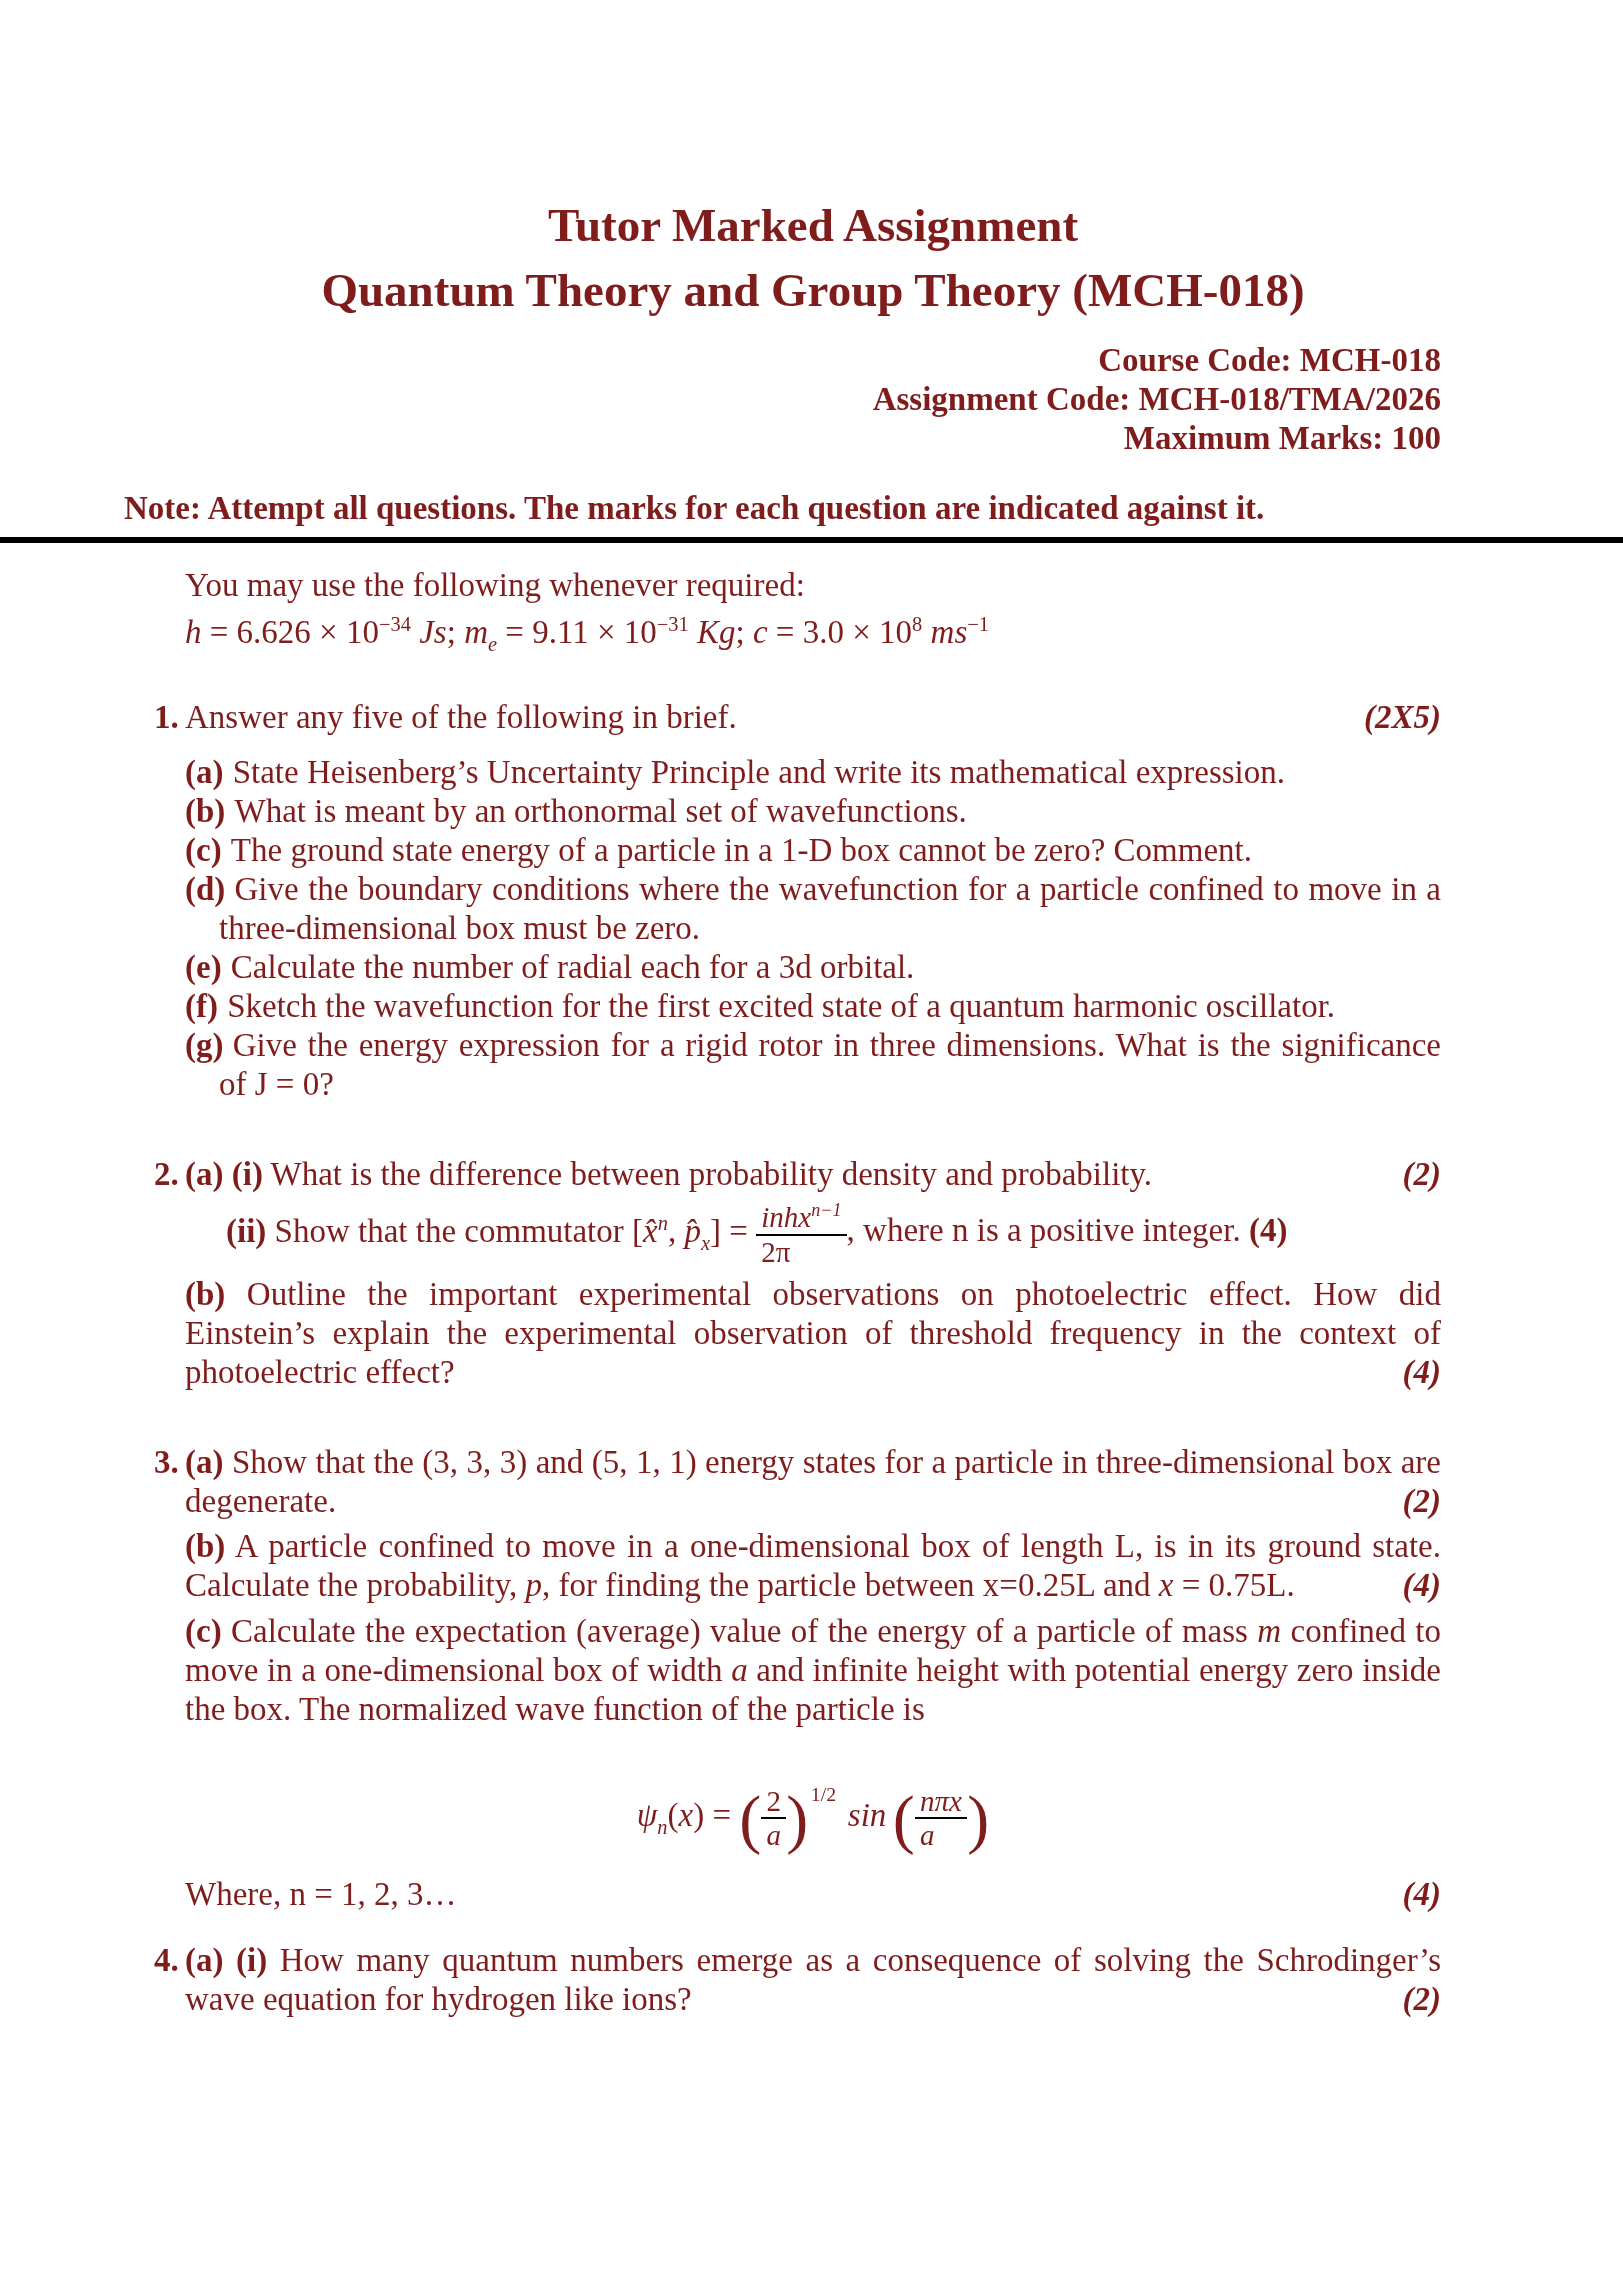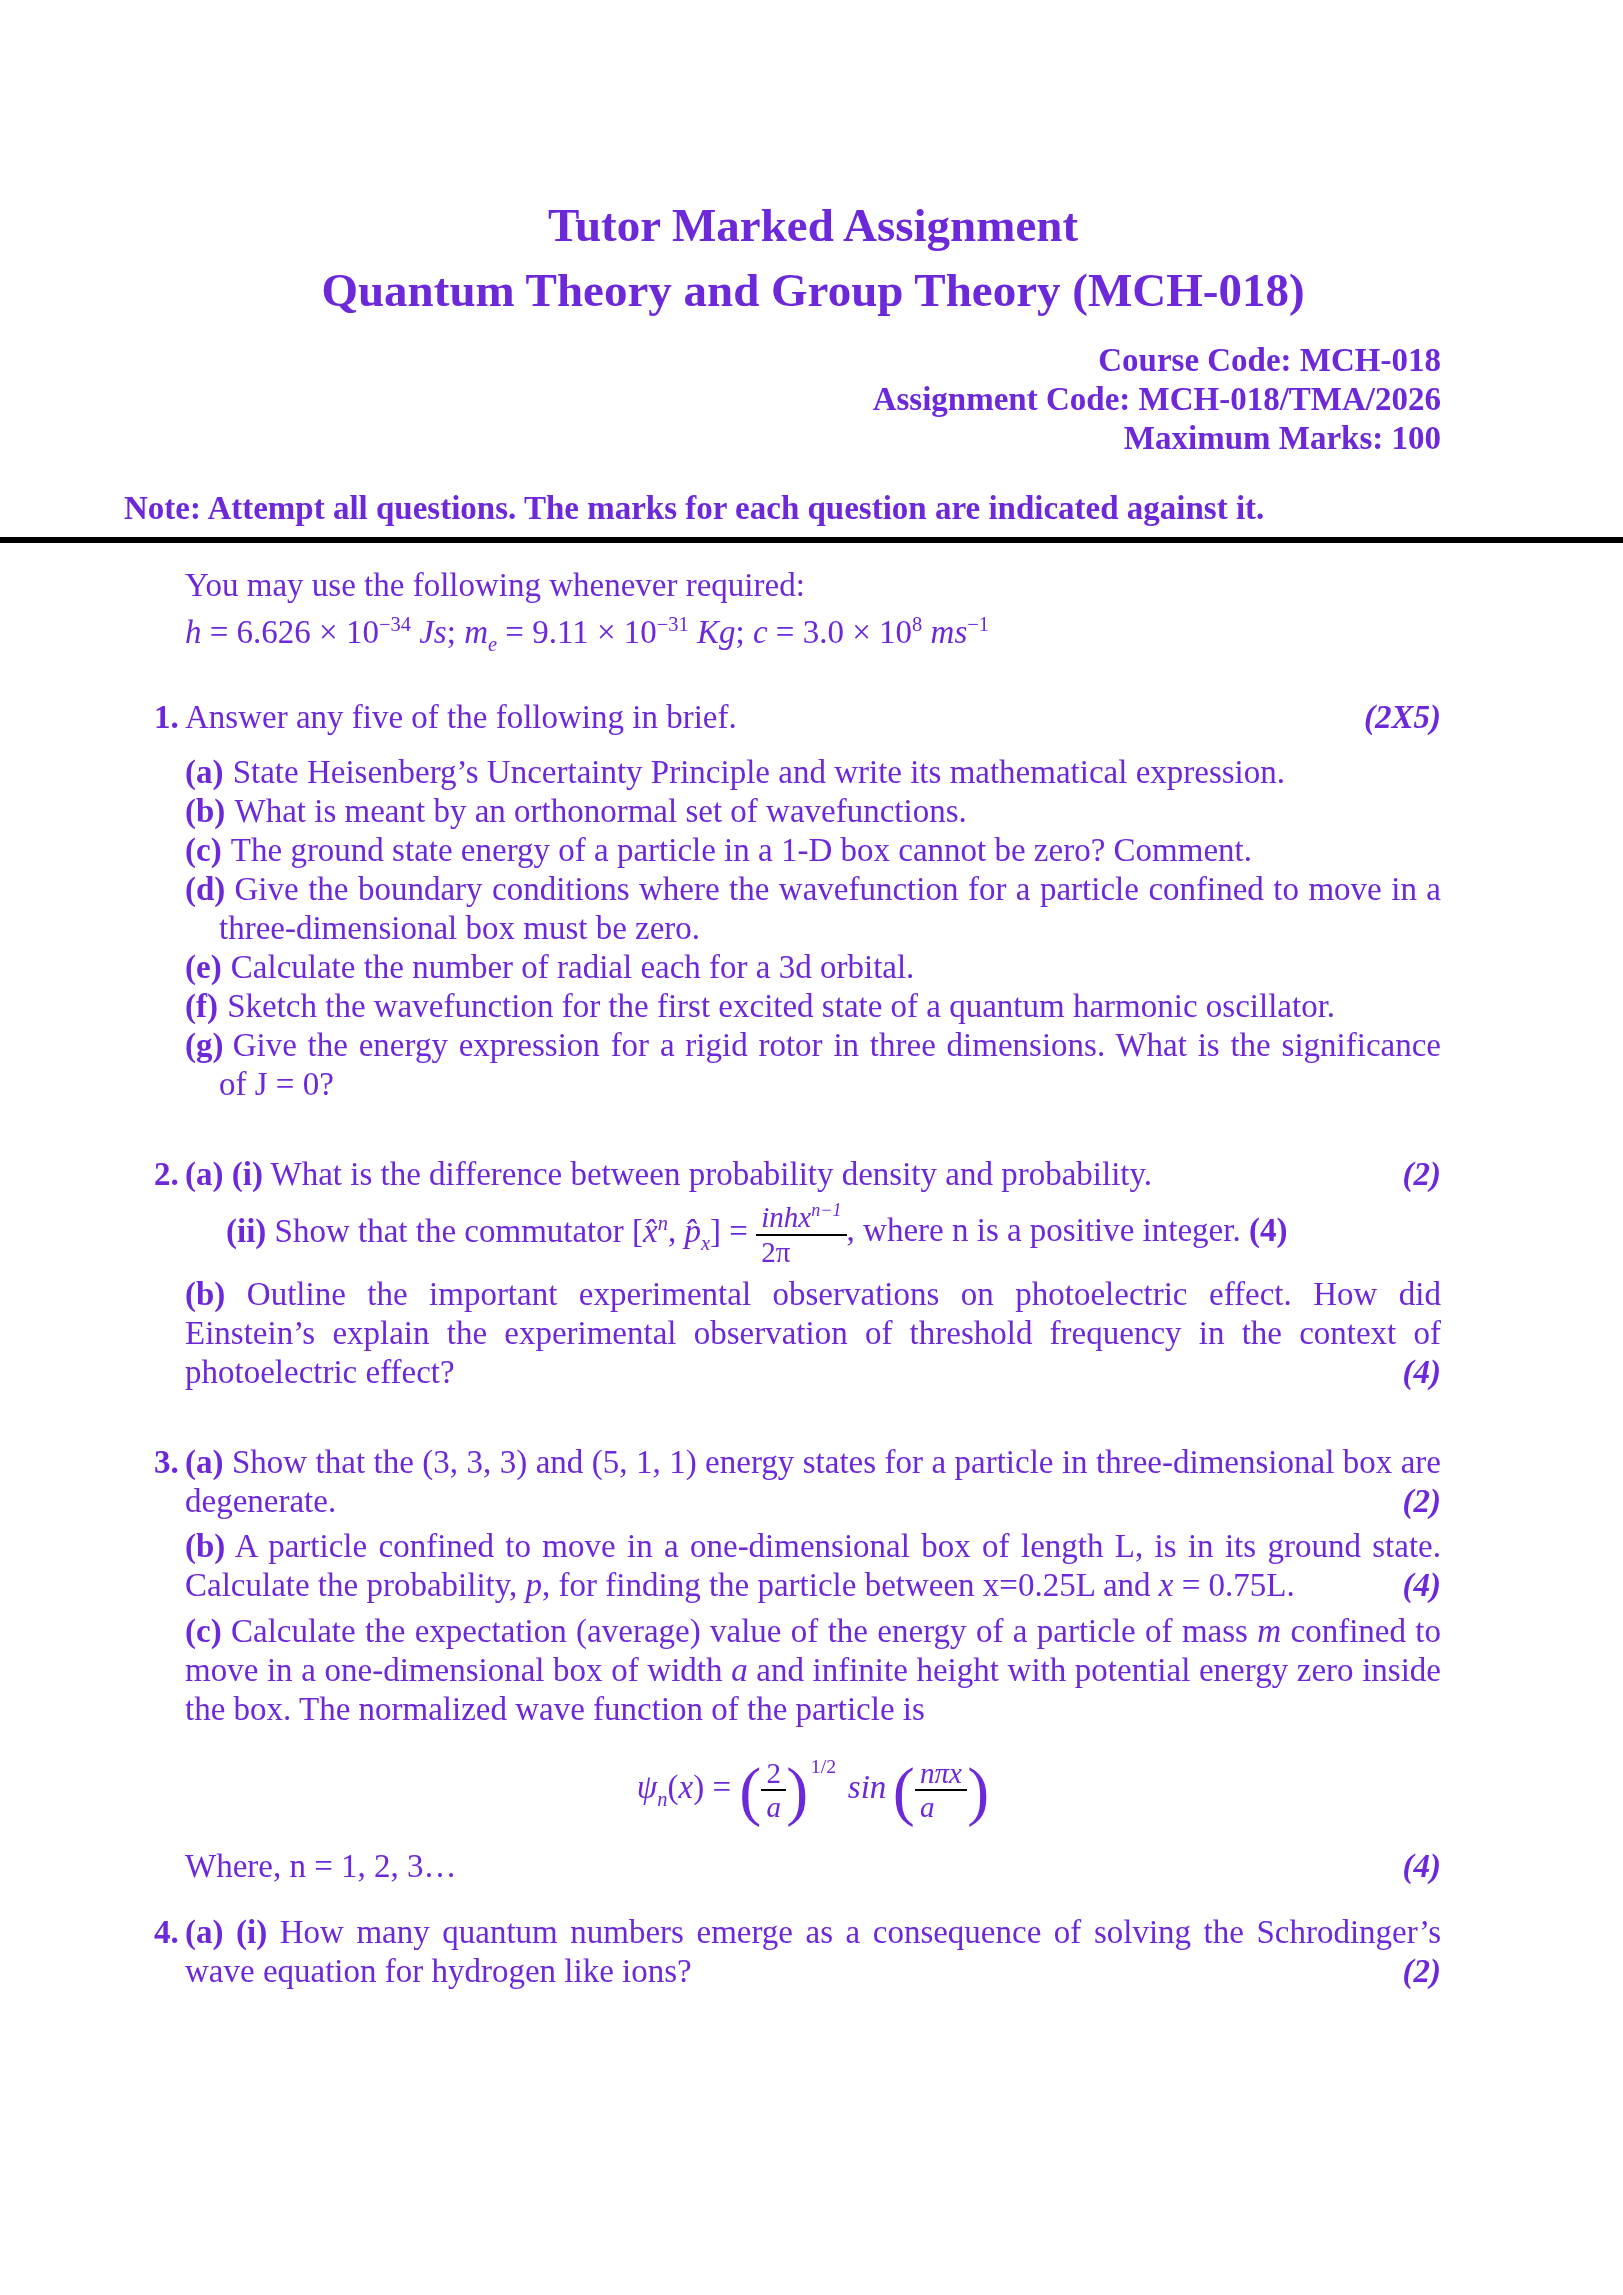--- a/index.html
+++ b/index.html
@@ -1,21 +1,21 @@
 <!DOCTYPE html>
 <html style="font-size:10.5px"><head>
 <meta charset="utf-8">
 <style>
   html, body { margin: 0; padding: 0; background: #e8e8e8; }
   .page {
     position: relative;
     width: 1623px;
     height: 2295px;
     background: #ffffff;
-    color: #6d28d9;
+    color: #7f1d1d;
     font-family: "Liberation Serif", serif;
     font-size: 33px;
     line-height: 39px;
     overflow: hidden;
     box-sizing: border-box;
   }
   .content { padding-left: 185px; padding-right: 182px; box-sizing: border-box; }
   .header-block { padding-top: 193px; }
   .title {
     font-size: 47px;
@@ -76,21 +76,21 @@
   .frac {
     display: inline-block;
     vertical-align: middle;
     text-align: left;
     line-height: 1.12;
     font-size: 0.88em;
   }
   .frac .num { display: block; border-bottom: 2px solid #000; padding: 0 5.2px; }
   .frac .den { display: block; padding: 0 5.2px; }
 
-  .formula { text-align: center; margin: 28px 0 23px 0; position: relative; }
+  .formula { text-align: center; margin: 56px 0 23px 0; position: relative; }
   .bigp { font-size: 2em; vertical-align: middle; line-height: 0.9; }
   .pexp { font-size: 0.6em; position: relative; top: -1.25em; margin-left: 2.6px; }
   .sinsp { margin: 0 6.5px 0 11.8px; font-style: italic; }
   .math { }
 </style>
 </head>
 <body>
 
 <div class="page">
 

